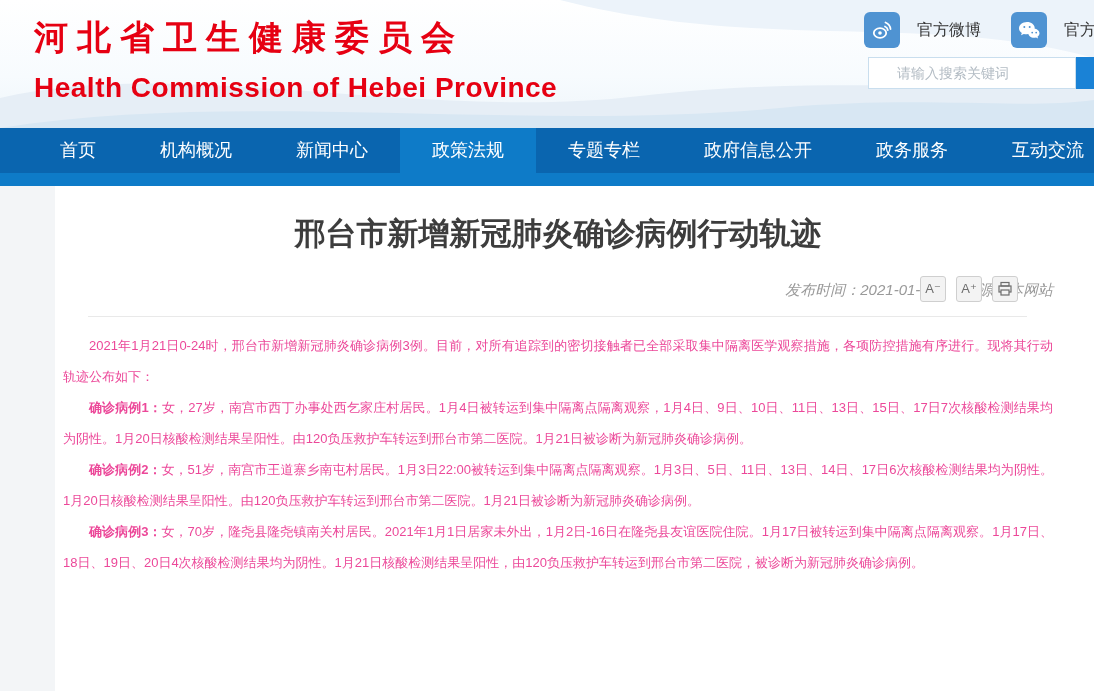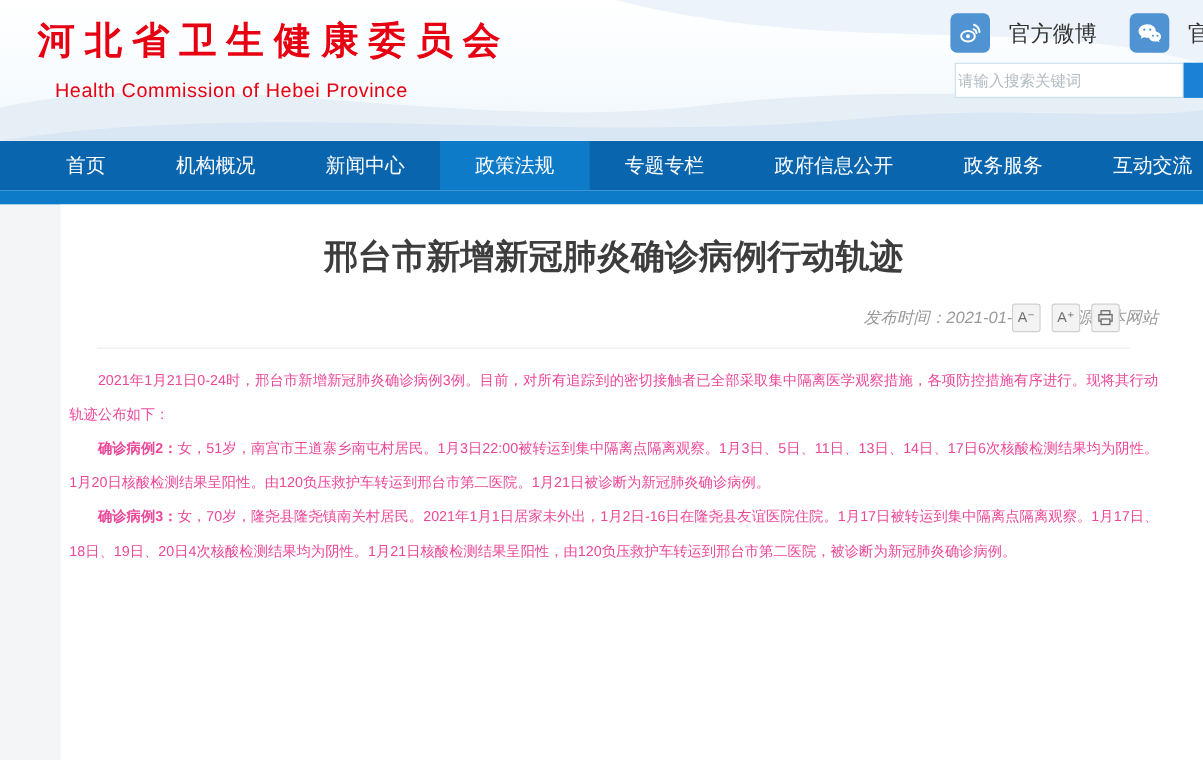--- a/index.html
+++ b/index.html
@@ -9,29 +9,29 @@
     font-family:"Liberation Sans","DejaVu Sans",sans-serif;
     overflow:hidden; background:#fff; color:#333;
   }
   .page { position:relative; width:1094px; height:691px; overflow:hidden; }
 
   
   .header { position:relative; height:128px; background:linear-gradient(180deg,#ffffff 0%,#f7fbfe 60%,#eef5fa 100%); overflow:hidden; }
   .header-wave { position:absolute; left:0; top:0; width:1094px; height:128px; pointer-events:none; }
   .logo { position:absolute; left:34px; top:8px; cursor:pointer; }
   .logo-zh { font-size:34px; letter-spacing:9px; font-weight:bold; color:#e60012; line-height:58px; white-space:nowrap; }
-  .logo-en { font-size:18px; font-weight:normal; color:#e60012; margin-top:6px; letter-spacing:.5px; white-space:nowrap;margin-left:16px; }
+  .logo-en { font-size:28px; font-weight:bold; color:#e60012; margin-top:6px; letter-spacing:.5px; white-space:nowrap; }
 
   .social { position:absolute; left:864px; top:12px; display:flex; align-items:center; white-space:nowrap; }
   .social-icon { width:36px; height:36px; border-radius:6px; background:#4f93d2; display:flex; align-items:center; justify-content:center; cursor:pointer; flex:0 0 auto; }
-  .social-label { font-size:20px; color:#333; margin-left:17px; cursor:pointer; }
+  .social-label { font-size:16px; color:#333; margin-left:17px; cursor:pointer; }
   .social-gap { width:30px; flex:0 0 auto; }
 
   .search-bar { position:absolute; left:868px; top:57px; display:flex; height:32px; }
-  .search-input { width:208px; height:32px; border:1px solid #c9deee; background:#fff; padding:0 2px; font-size:14px; color:#333; outline:none; font-family:inherit; }
+  .search-input { width:208px; height:32px; border:1px solid #c9deee; background:#fff; padding:0 28px; font-size:14px; color:#333; outline:none; font-family:inherit; }
   .search-input::placeholder { color:#b3bcc4; }
   .search-btn { width:60px; height:32px; border:none; background:#1a82d6; cursor:pointer; }
 
   
   .nav { height:45px; background:#0a65af; display:flex; justify-content:space-between; overflow:hidden;padding-left:28px; }
   .nav-item { height:45px; line-height:45px; padding:0 32px; font-size:18px; color:#ffffff; cursor:pointer; white-space:nowrap; }
   .nav-item.active { background:#0e7bc8; }
   .nav-strip { height:13px; background:#0e7bc8; }
 
   
@@ -148,20 +148,21 @@
                 <rect x="4" y="9" width="8" height="5" fill="#f3f3f3" stroke="#6d6d6d" stroke-width="1.2"></rect>
               </svg>
             </button>
           </div>
         </div>
 
         <div class="divider"></div>
 
         <div class="article-body">
             <p><span>2021年1月21日0-24时，邢台市新增新冠肺炎确诊病例3例。目前，对所有追踪到的密切接触者已全部采取集中隔离医学观察措施，各项防控措施有序进行。现将其行动轨迹公布如下：</span></p>
+            <p><b>确诊病例1：</b><span>女，27岁，南宫市西丁办事处西乞家庄村居民。1月4日被转运到集中隔离点隔离观察，1月4日、9日、10日、11日、13日、15日、17日7次核酸检测结果均为阴性。1月20日核酸检测结果呈阳性。由120负压救护车转运到邢台市第二医院。1月21日被诊断为新冠肺炎确诊病例。</span></p>
             <p><b>确诊病例2：</b><span>女，51岁，南宫市王道寨乡南屯村居民。1月3日22:00被转运到集中隔离点隔离观察。1月3日、5日、11日、13日、14日、17日6次核酸检测结果均为阴性。1月20日核酸检测结果呈阳性。由120负压救护车转运到邢台市第二医院。1月21日被诊断为新冠肺炎确诊病例。</span></p>
             <p><b>确诊病例3：</b><span>女，70岁，隆尧县隆尧镇南关村居民。2021年1月1日居家未外出，1月2日-16日在隆尧县友谊医院住院。1月17日被转运到集中隔离点隔离观察。1月17日、18日、19日、20日4次核酸检测结果均为阴性。1月21日核酸检测结果呈阳性，由120负压救护车转运到邢台市第二医院，被诊断为新冠肺炎确诊病例。</span></p>
           </div>
 
       </div>
     </div>
   </div>
 
 </div>
 

